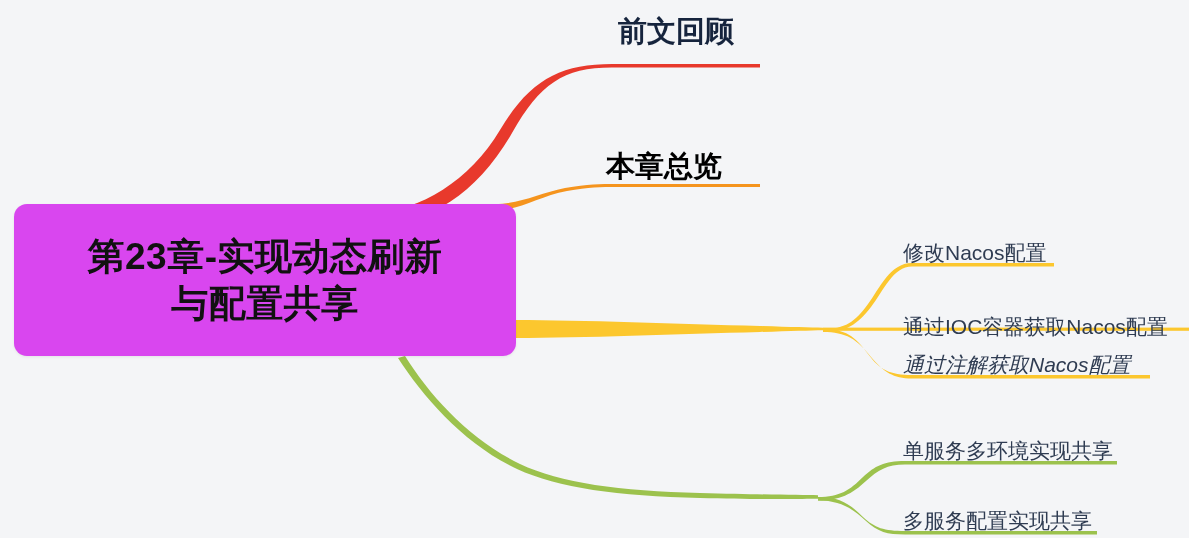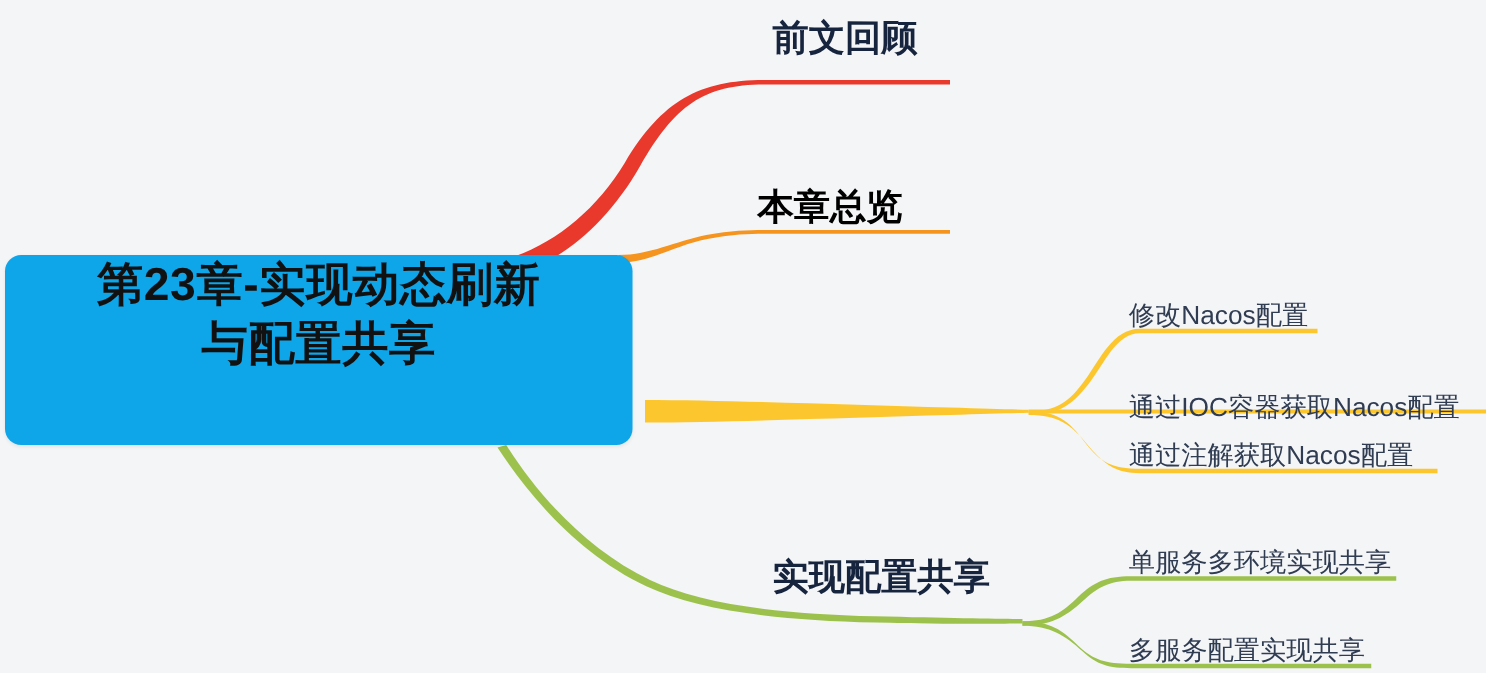--- a/index.html
+++ b/index.html
@@ -22,28 +22,29 @@
   }
   svg.branch-layer {
     position: absolute;
     top: 0; left: 0;
     width: 1189px;
     height: 538px;
     pointer-events: none;
   }
   .root-node {
     position: absolute;
-    left: 4px;
+    left: 14px;
     top: 204px;
     width: 502px;
     height: 152px;
-    background: #0ea5e9;
+    background: #d946ef;
     border-radius: 13px;
     box-shadow: 0 1px 3px rgba(0,0,0,0.07);
     display: flex;
+    align-items: center;
     justify-content: center;
     z-index: 5;
   }
   .root-title {
     font-size: 37px;
     font-weight: bold;
     color: #111111;
     text-align: center;
     line-height: 1.28;
     letter-spacing: 0.5px;
@@ -164,33 +165,30 @@
 
   <div class="topic" style="left: 618px; top: 17px; color: rgb(22, 36, 61);">
     <span>前文回顾</span>
   </div>
 
   <div class="topic" style="left: 606px; top: 137px; color: #000000; margin-top: 15px;">
     <span>本章总览</span>
   </div>
 
 
-  <div class="topic" style="left: 618px; top: 448px; color: rgb(22, 36, 61);">
-    <span>实现配置共享</span>
-  </div>
 
   <div class="subtopic" style="left: 903px; top: 242px; color: rgb(47, 60, 82);">
     <span>修改Nacos配置</span>
   </div>
 
   <div class="subtopic" style="left: 903px; top: 316px; color: rgb(47, 60, 82);">
     <span>通过IOC容器获取Nacos配置</span>
   </div>
 
-  <div class="subtopic" style="left: 903px; top: 354px; color: rgb(47, 60, 82);">
+  <div class="subtopic" style="left: 903px; top: 354px; color: rgb(47, 60, 82); font-style: italic;">
     <span>通过注解获取Nacos配置</span>
   </div>
 
   <div class="subtopic" style="left: 903px; top: 510px; color: rgb(47, 60, 82);">
     <span>多服务配置实现共享</span>
   </div>
 
   <div class="subtopic" style="left: 903px; top: 440px; color: rgb(47, 60, 82);">
     <span>单服务多环境实现共享</span>
   </div>

